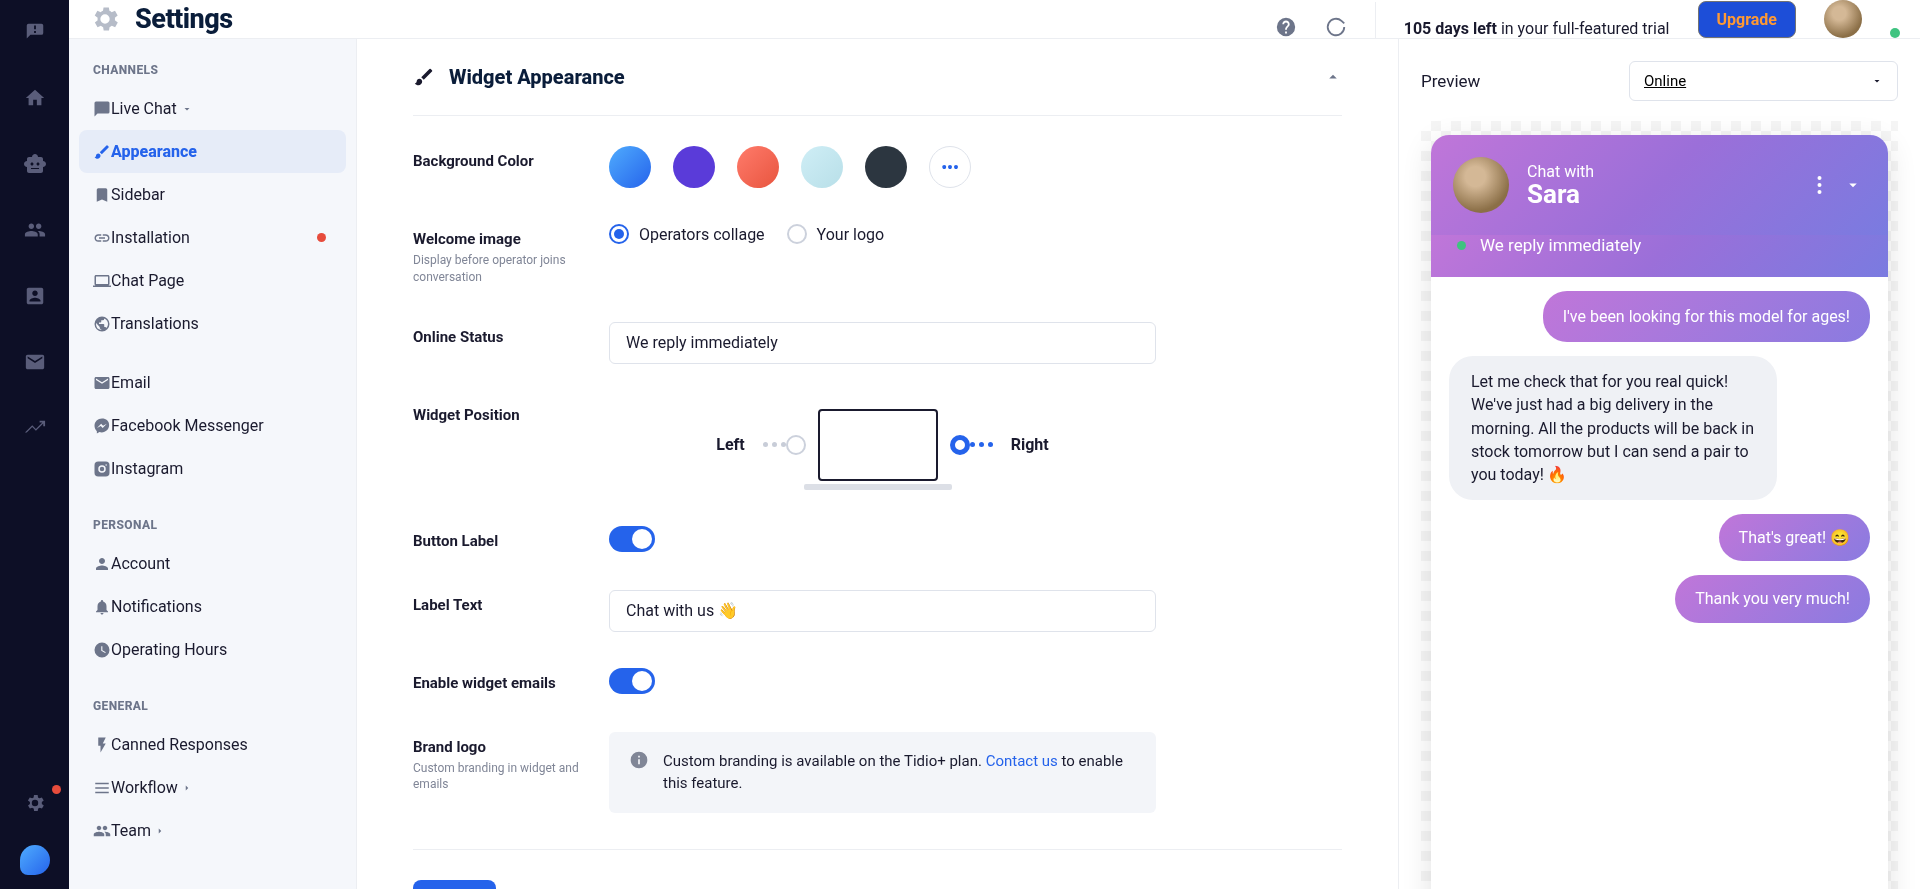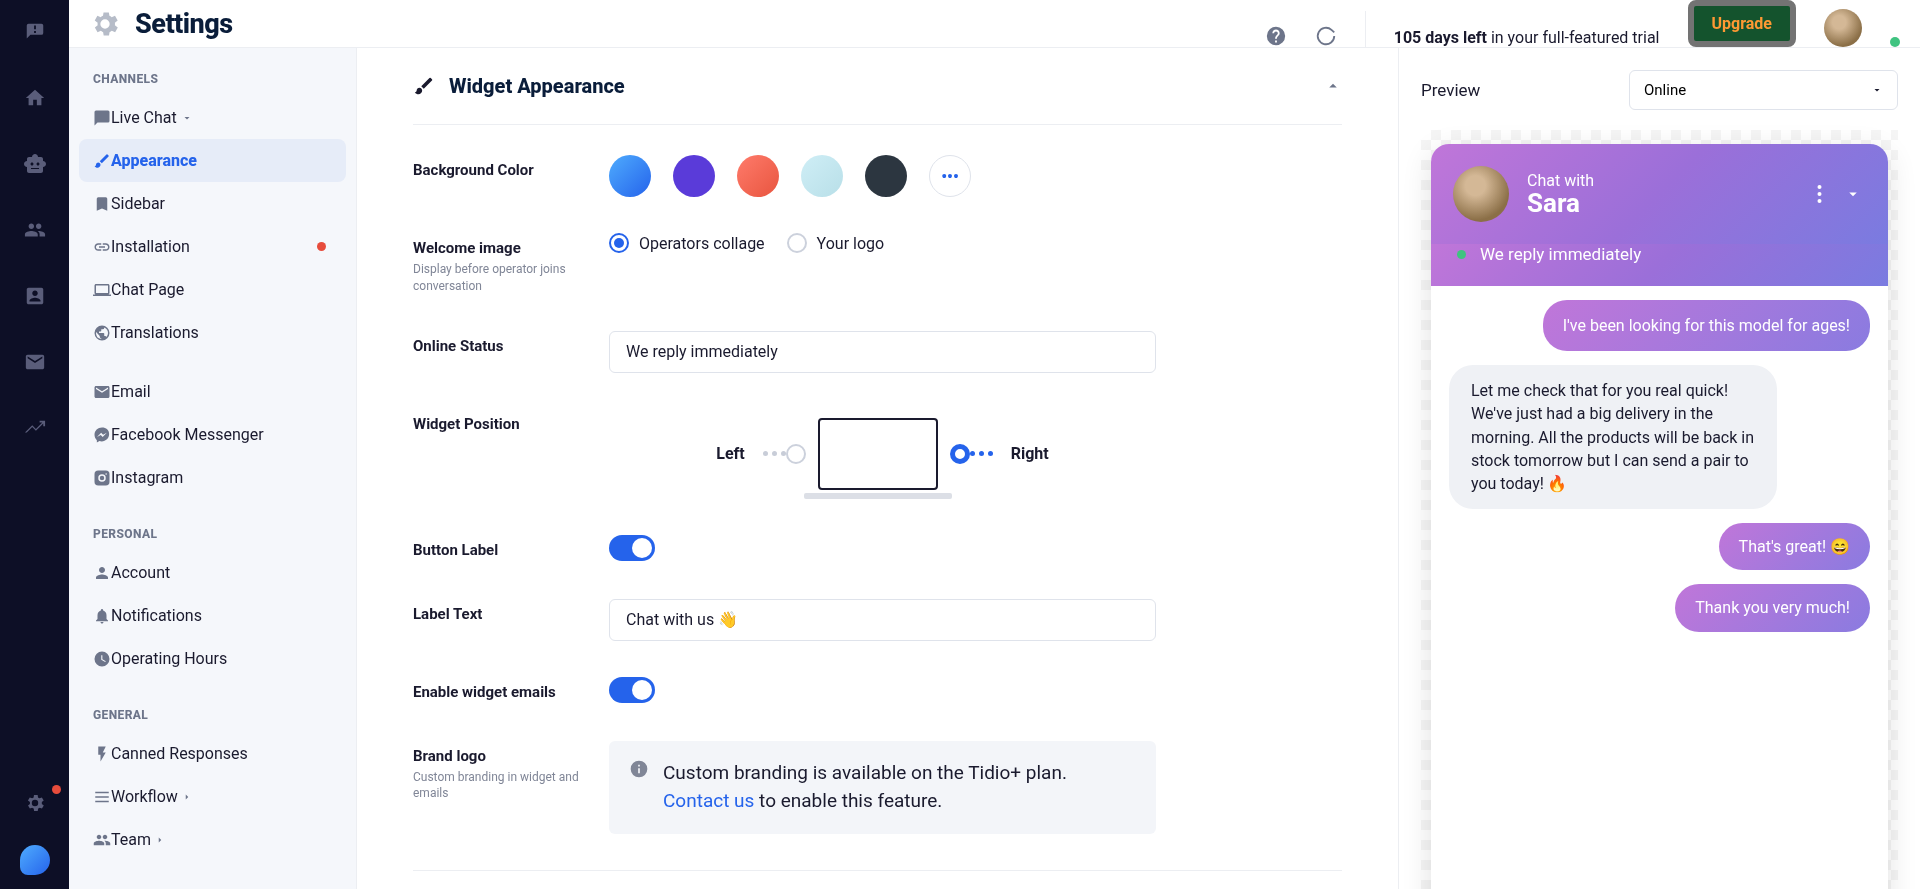--- a/index.html
+++ b/index.html
@@ -11,21 +11,21 @@
 .rail-bottom { margin-top:auto; margin-bottom:14px; display:flex; flex-direction:column; gap:24px; align-items:center; }
 .tidio-bubble { width:30px; height:30px; background:linear-gradient(135deg,#4facfe,#2563eb); border-radius:50% 50% 50% 8px; }
 
 .app { flex:1; display:flex; flex-direction:column; }
 .topbar { height:65px; display:flex; align-items:center; padding:0 20px; border-bottom:1px solid #eceef2; gap:14px; }
 .gear { width:32px; height:32px; fill:#b6bcc8; }
 .title { font-size:27px; font-weight:800; color:#0a1d3a; letter-spacing:-0.5px; }
 .top-right { margin-left:auto; display:flex; align-items:flex-end; gap:28px; }
 .trial-text { font-size:16px; color:#1a1a2e; }
 .trial-text strong { font-weight:700; }
-.upgrade-btn { border:6px solid #737373; color:#ff9933; background:#14532d; padding:8px 18px; border-radius:8px; font-weight:700; font-size:16px; cursor:pointer; }
+.upgrade-btn { border:1px solid #737373; color:#ff9933; background:#1d4ed8; padding:8px 18px; border-radius:8px; font-weight:700; font-size:16px; cursor:pointer; }
 .avatar-top { width:38px; height:38px; border-radius:50%; background:#c4a57b; background-image:radial-gradient(circle at 40% 35%, #d4b896 20%, #8b6f47 70%); position:relative; }
 .dot-green { width:10px; height:10px; border-radius:50%; background:#3fc380; }
 
 .body { flex:1; display:flex; }
 .side { width:288px; background:#f5f7fb; border-right:1px solid #eceef2; padding:24px 10px; overflow-y:auto; }
 .side-head { font-size:12px; font-weight:800; color:#6d758a; letter-spacing:0.4px; padding:0 14px; margin-bottom:10px; }
 .side-row { display:flex; align-items:center; gap:0; padding:12px 14px; border-radius:8px; cursor:pointer; color:#1a1a2e; font-size:16px; position:relative; }
 .side-row.active { background:#e6ecf8; color:#2563eb; font-weight:800; }
 .side-row.active .sicon { fill:#2563eb; }
 .sicon { width:18px; height:18px; fill:#6d758a; flex-shrink:0; }
@@ -67,29 +67,29 @@
 .prad.r { right:-18px; border:5px solid #2563eb; }
 .dots3 { display:flex; gap:4px; }
 .dots3 span { width:5px; height:5px; border-radius:50%; background:#c8cdd8; }
 .dots3.sel span { background:#2563eb; }
 
 .toggle { width:46px; height:26px; border-radius:20px; background:#2563eb; position:relative; cursor:pointer; }
 .toggle::after { content:''; position:absolute; width:20px; height:20px; border-radius:50%; background:#fff; top:3px; right:3px; }
 
 .notice { display:flex; gap:14px; background:#f3f5f9; border-radius:6px; padding:18px 20px; width:547px; }
 .notice svg { fill:#808697; flex-shrink:0; }
-.notice-txt { font-size:19px; color:#1a1a2e; line-height:1.5; }
+.notice-txt { font-size:15px; color:#1a1a2e; line-height:1.5; }
 .notice-txt a { color:#2563eb; text-decoration:none; }
 
 .save { background:#2563eb; color:#fff; border:none; padding:12px 24px; border-radius:8px; font-weight:700; font-size:16px; cursor:pointer; }
 
 .preview { width:522px; border-left:1px solid #eceef2; padding:22px 22px; display:flex; flex-direction:column; }
 .phead { display:flex; align-items:center; justify-content:space-between; margin-bottom:20px; }
 .plbl { font-size:17px; color:#1a1a2e; }
-.psel { width:269px; height:40px; border:1px solid #dfe3eb; border-radius:6px; display:flex; align-items:center; justify-content:space-between; padding:0 14px; cursor:pointer; font-size:15px; }
+.psel { width:269px; height:40px; border:1px solid #dfe3eb; border-radius:6px; display:flex; align-items:center; justify-content:space-between; padding:0 14px; cursor:pointer; font-size:15px;text-decoration:underline; }
 
 .chatwrap { flex:1; background-image:linear-gradient(45deg,#f5f5f5 25%,transparent 25%),linear-gradient(-45deg,#f5f5f5 25%,transparent 25%),linear-gradient(45deg,transparent 75%,#f5f5f5 75%),linear-gradient(-45deg,transparent 75%,#f5f5f5 75%); background-size:20px 20px; background-position:0 0,0 10px,10px -10px,-10px 0; padding:14px 10px 0 10px; display:flex; flex-direction:column; position:relative; }
 .chat { flex:1; background:#fff; border-radius:18px; box-shadow:0 8px 30px rgba(0,0,0,0.12); display:flex; flex-direction:column; overflow:hidden; }
 .chead { background:linear-gradient(135deg,#c076d9 0%,#9b6fd9 50%,#7a7be0 100%); padding:22px 26px 22px 22px; color:#fff; display:flex; align-items:center; gap:18px; }
 .cava { width:56px; height:56px; border-radius:50%; background:#c4a57b; background-image:radial-gradient(circle at 40% 35%, #d4b896 20%, #8b6f47 70%); }
 .cname { font-size:16px; font-weight:400; }
 .cname2 { font-size:26px; font-weight:700; margin-top:-2px; }
 .chead-r { margin-left:auto; display:flex; gap:22px; align-items:center; }
 .cstatus { background:linear-gradient(135deg,#c076d9 0%,#9b6fd9 50%,#7a7be0 100%); padding:0 26px 22px 26px; color:#fff; display:flex; align-items:center; gap:14px; font-size:17px; }
 .cdot { width:9px; height:9px; background:#3fc380; border-radius:50%; }

